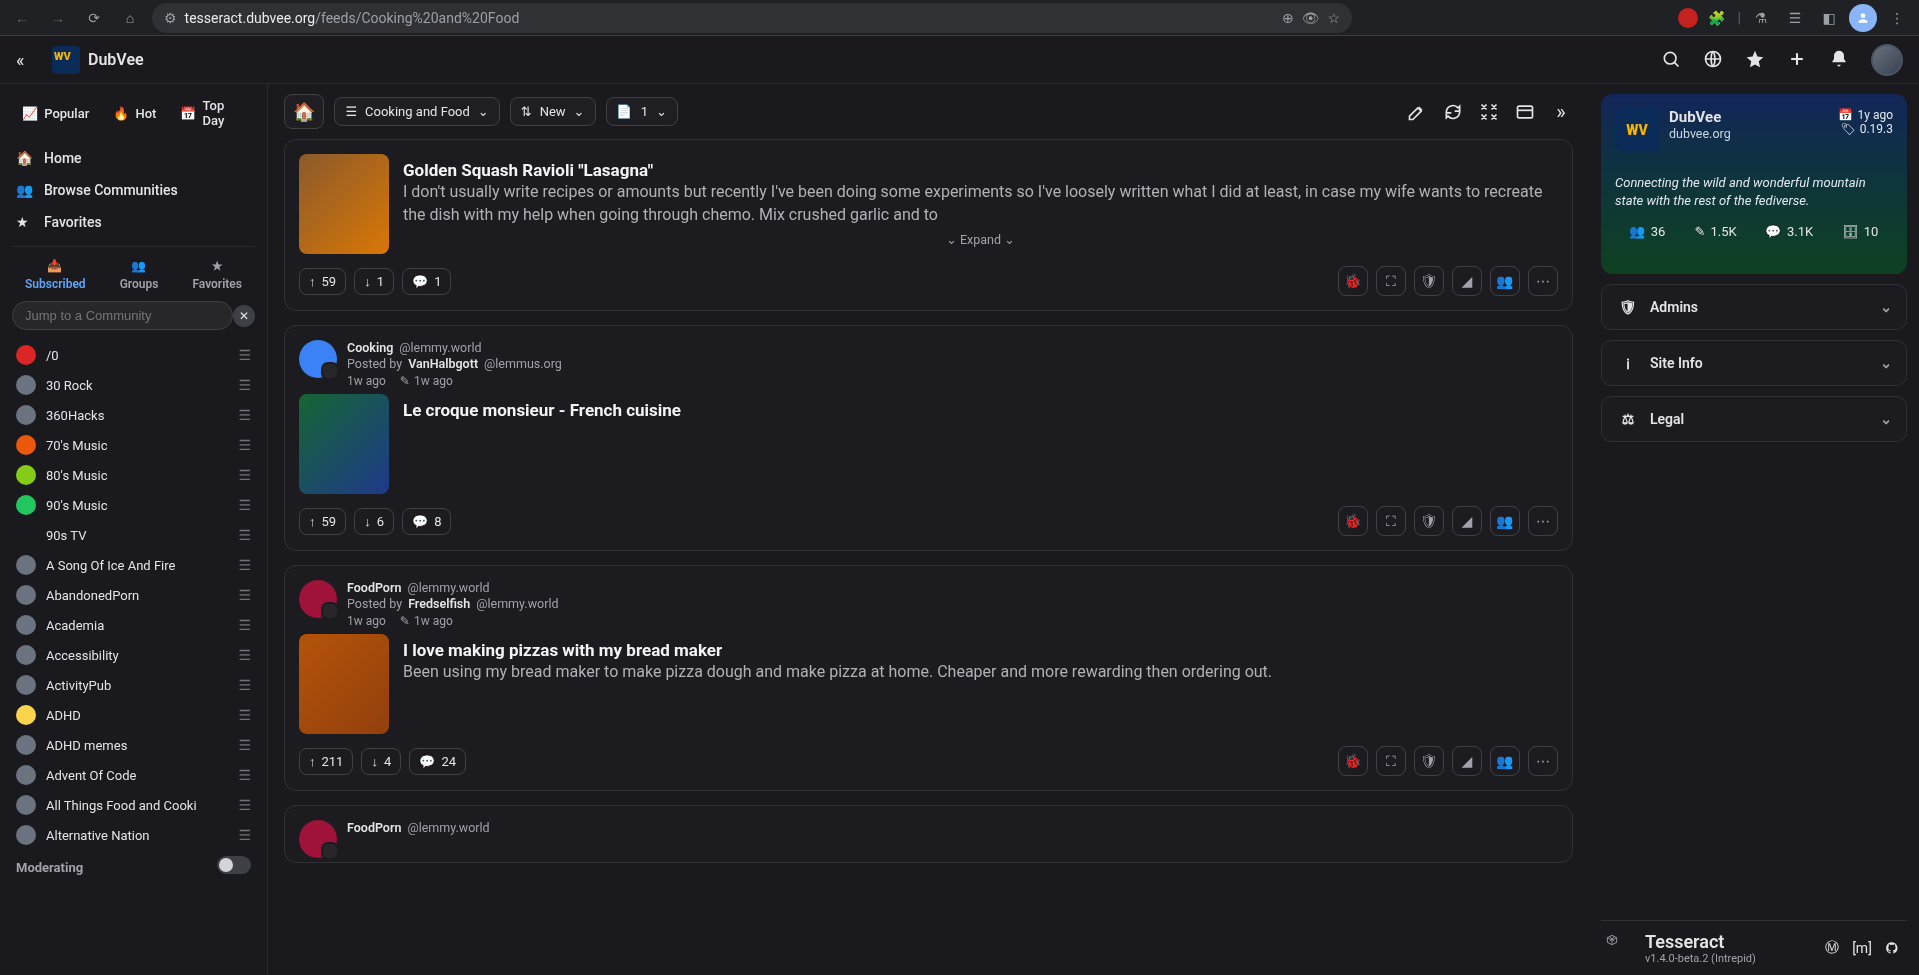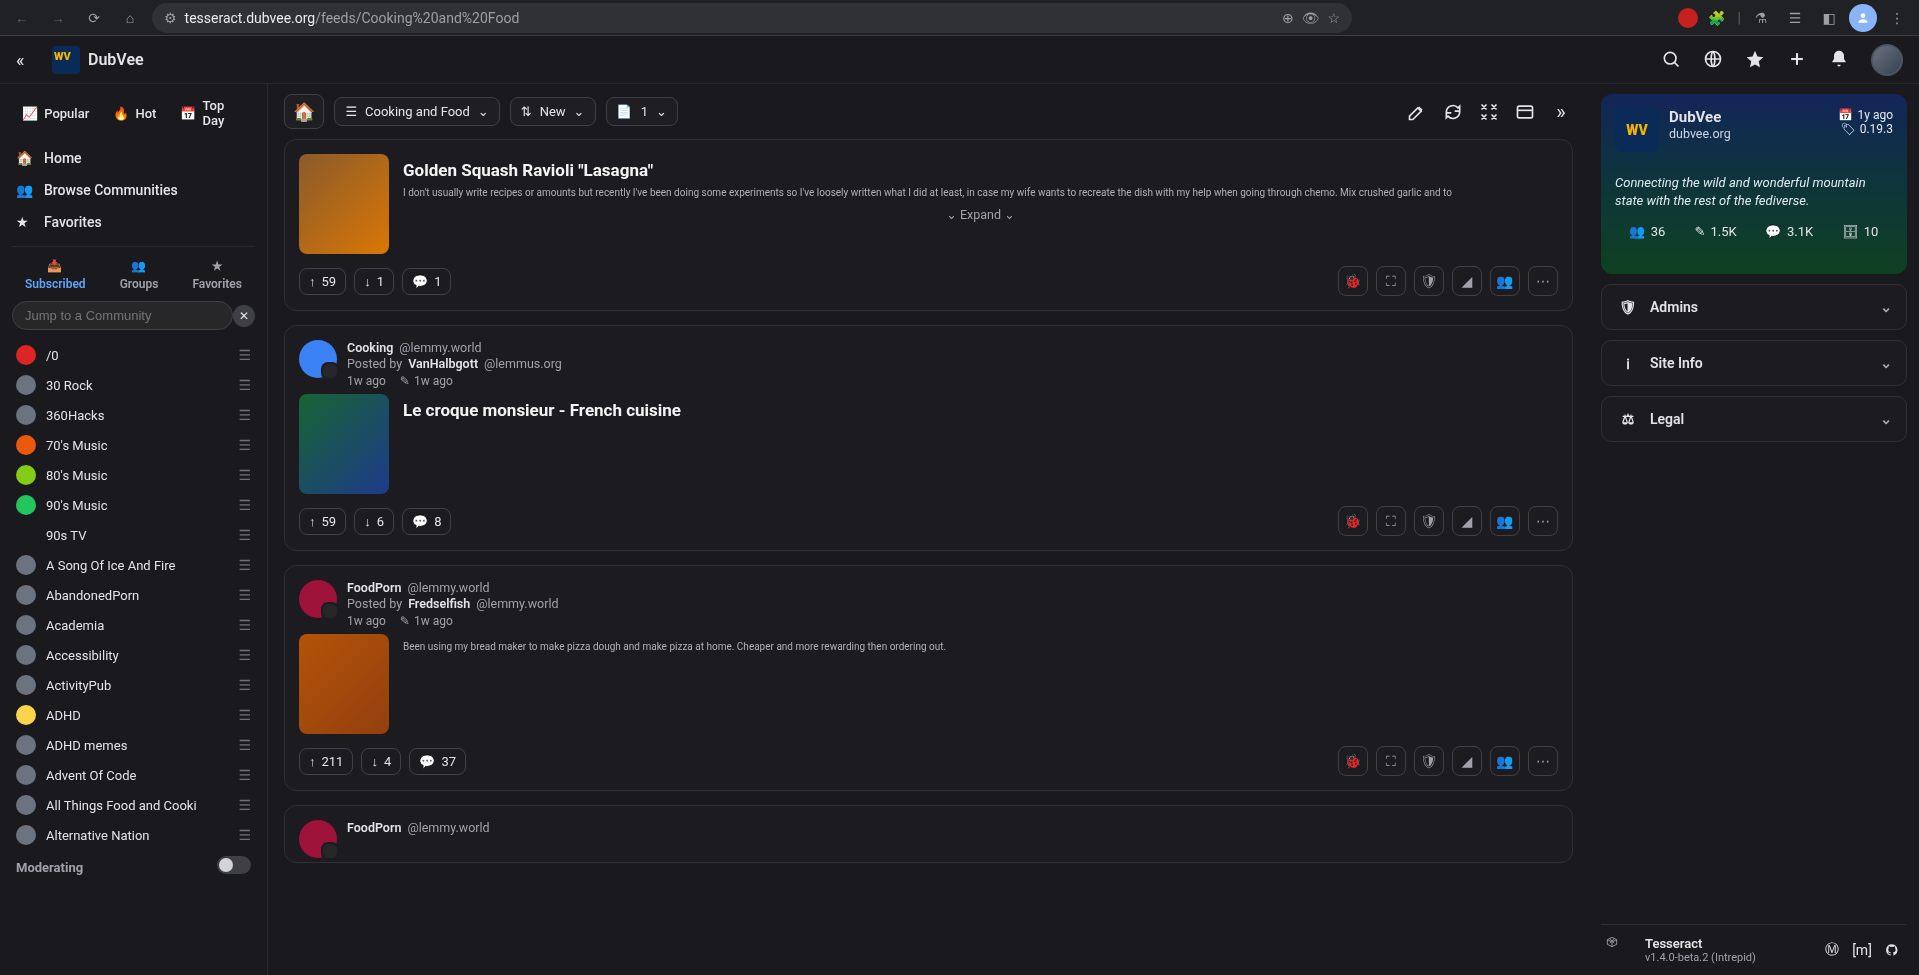--- a/index.html
+++ b/index.html
@@ -194,21 +194,21 @@
   .post-thumb.b { background: linear-gradient(135deg, #166534, #1e3a8a); }
   .post-thumb.c { background: linear-gradient(135deg, #b45309, #92400e); }
   .post-info { flex: 1; }
   .post-meta { font-size: 12.5px; color: #a1a1aa; display: flex; gap: 6px; flex-wrap: wrap; }
   .post-meta .comm { font-weight: 600; color: #e4e4e7; }
   .post-meta .user { font-weight: 600; color: #e4e4e7; }
   .post-meta-row2 { font-size: 12px; color: #a1a1aa; display: flex; gap: 14px; margin-top: 2px; }
   .post-meta-row2 span { display: inline-flex; align-items: center; gap: 4px; }
   .post-title { font-size: 17px; font-weight: 700; margin-top: 6px; color: #f4f4f5; }
   .post-body {
-    font-size: 10px; color: #b0b0b6; margin-top: 6px;
+    font-size: 16px; color: #b0b0b6; 
     line-height: 1.45;
   }
   .expand-row {
     text-align: center; font-size: 12.5px; color: #a1a1aa;
     margin-top: 6px; cursor: pointer;
   }
   .post-foot {
     display: flex; align-items: center; gap: 8px; margin-top: 12px;
   }
   .vote-box, .comment-box {
@@ -281,21 +281,21 @@
   }
 
   .footer-card {
     margin-top: auto;
     border-top: 1px solid #2f2f34;
     padding: 10px 4px 0;
     display: flex; gap: 10px; align-items: center;
   }
   .footer-logo { width: 30px; height: 30px; color: #a1a1aa; }
   .footer-text { flex: 1; }
-  .footer-name { font-weight: 600; font-size: 13px; }
+  .footer-name { font-weight: 600; font-size: 18px; }
   .footer-ver { font-size: 11px; color: #a1a1aa; }
   .footer-icons { display: flex; gap: 8px; }
   .footer-icons span { width: 22px; height: 22px; display: flex; align-items: center; justify-content: center; }
 
   
   ::-webkit-scrollbar { width: 6px; }
   ::-webkit-scrollbar-thumb { background: #3f3f46; border-radius: 3px; }
 
   svg { width: 1em; height: 1em; }
   .sz14 { font-size: 14px; }
@@ -681,35 +681,36 @@
                 <span>
                     <span>✎</span>
                     <span>1w ago</span>
                   </span>
               </div>
             </div>
           </div>
           <div class="post-head" style="margin-top:6px">
             <div class="post-thumb c"></div>
             <div class="post-info">
+              <div class="post-title">I love making pizzas with my bread maker</div>
               <div class="post-body">Been using my bread maker to make pizza dough and make pizza at home. Cheaper and more rewarding then ordering out.</div>
             </div>
           </div>
           <div class="post-foot">
             <div class="vote-box">
                 <span>↑</span>
                 <span>211</span>
               </div>
             <div class="vote-box">
                 <span>↓</span>
                 <span>4</span>
               </div>
             <div class="comment-box">
                 <span>💬</span>
-                <span>37</span>
+                <span>24</span>
               </div>
             <div class="foot-right">
               <div class="foot-ic">🐞</div>
               <div class="foot-ic">⛶</div>
               <div class="foot-ic">🛡</div>
               <div class="foot-ic">◢</div>
               <div class="foot-ic">👥</div>
               <div class="foot-ic">⋯</div>
             </div>
           </div>

